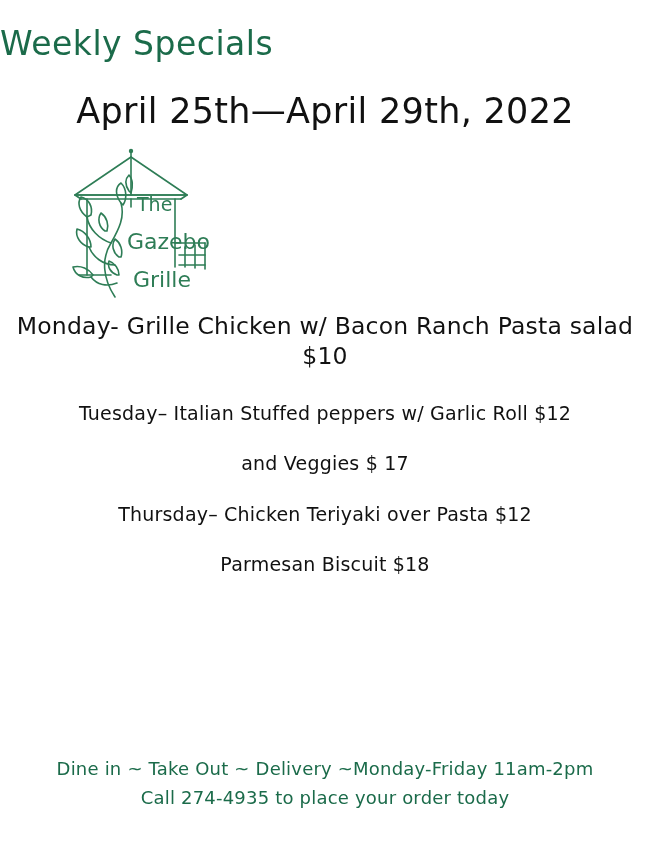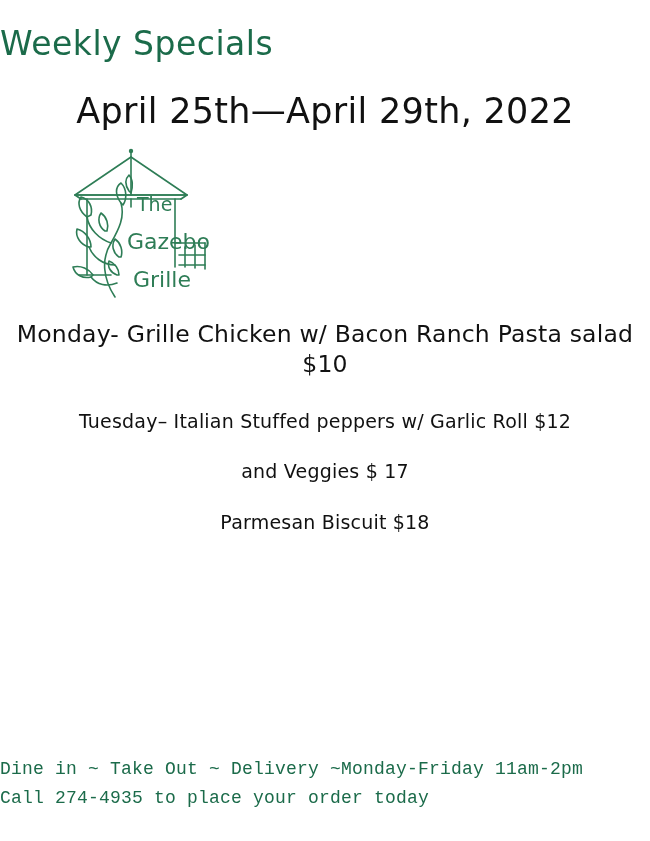--- a/index.html
+++ b/index.html
@@ -49,21 +49,21 @@
     justify-content: flex-start;
     margin-top: 12px;
     height: 160px;
     padding-left: 19px;
   }
   .logo-wrap svg {
     display: block;
   }
 
   .specials {
-    margin: 12px;
+    margin: 4px;
     padding: 0 2px;
   }
   .special {
     text-align: center;
     color: #111111;
     font-size: 19px;
     line-height: 1.28;
     margin: 0 0 26px 0;
     letter-spacing: 0.2px;
   }
@@ -73,22 +73,22 @@
   }
   .special .line2 {
     display: block;
   }
 
   .footer {
     position: absolute;
     left: 0;
     right: 0;
     bottom: 28px;
+    text-align: center;
     color: #1b6b4a;
-    font-family: Liberation Mono, monospace;
   }
   .footer .fline {
     font-size: 18px;
     line-height: 1.6;
     letter-spacing: 0.2px;
   }
 </style>
 </head>
 <body>
 
@@ -153,20 +153,23 @@
     </p>
 
     <p class="special">
       <span>Tuesday– Italian Stuffed peppers w/ Garlic Roll $12</span>
     </p>
 
     <p class="special">
       <span class="line2">and Veggies $ 17</span>
     </p>
 
+    <p class="special">
+      <span>Thursday– Chicken Teriyaki over Pasta $12</span>
+    </p>
 
     <p class="special">
       <span class="line2">Parmesan Biscuit $18</span>
     </p>
 
   </div>
 
   <div class="footer">
     <div class="fline">Dine in ~ Take Out ~ Delivery ~Monday-Friday 11am-2pm</div>
     <div class="fline">Call 274-4935  to place your order today</div>

